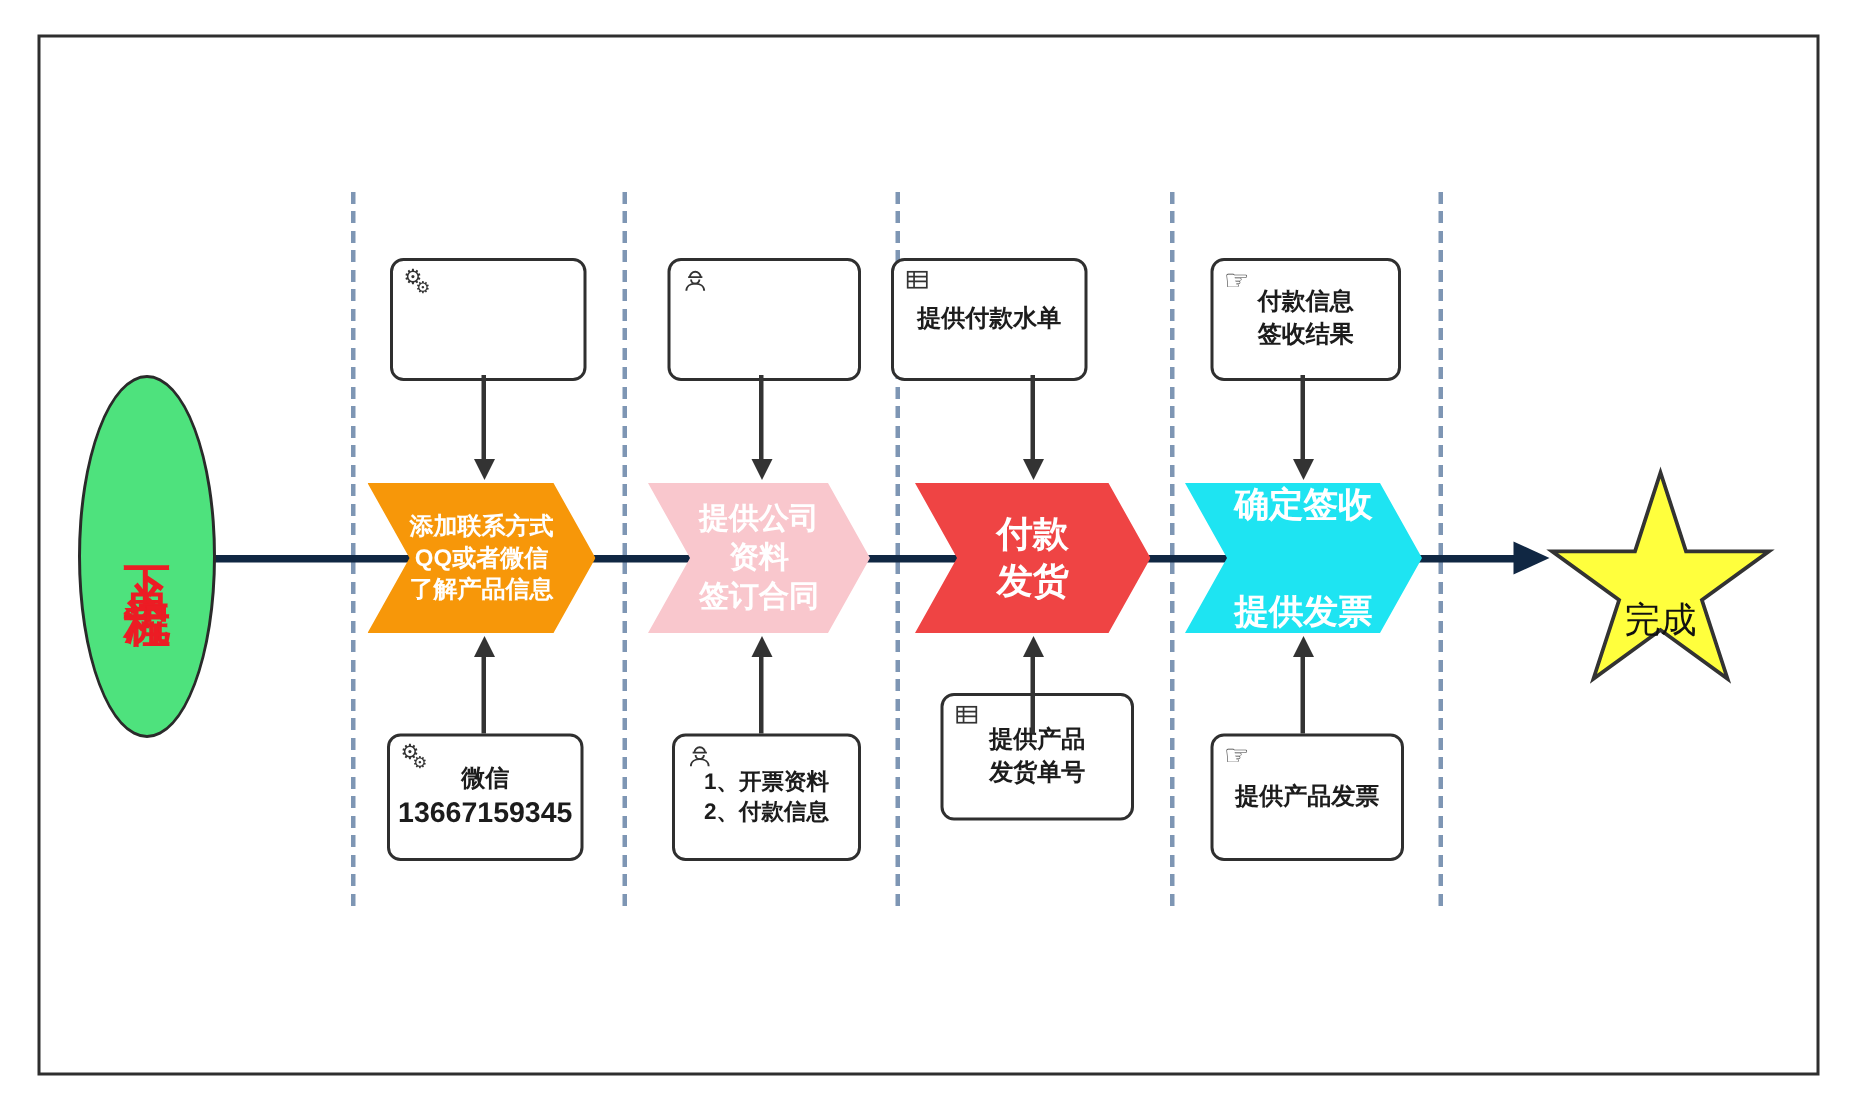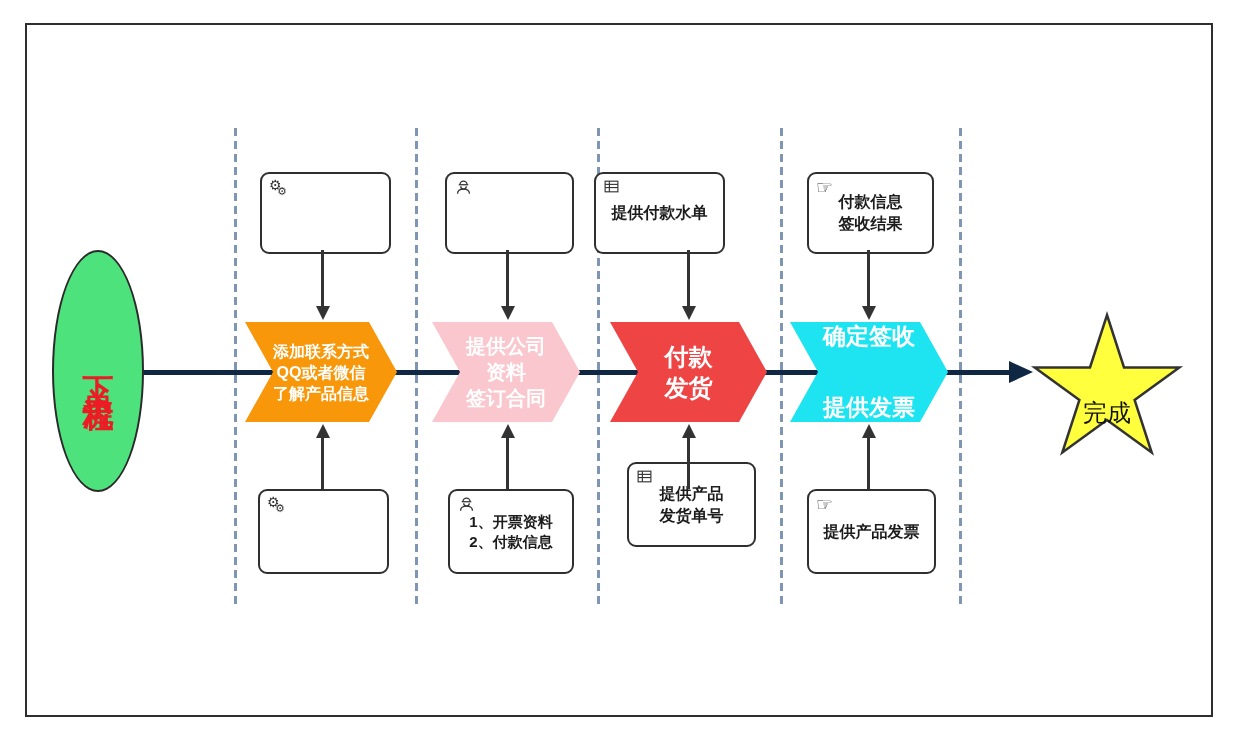--- a/index.html
+++ b/index.html
@@ -130,20 +130,24 @@
 <div class="abs info-box" style="left:807px;top:172px;width:123px;height:78px">
   <span class="corner-icon hand-glyph">☞</span>
   <div class="box-lines">
     <div class="bl t16">付款信息</div>
     <div class="bl t16">签收结果</div>
   </div>
 </div>
 
 <div class="abs info-box" style="left:258px;top:489px;width:127px;height:81px">
   <span class="corner-icon gear-glyph">⚙<span class="g2">⚙</span></span>
+  <div class="box-lines">
+    <div class="bl t16">微信</div>
+    <div class="bl big">13667159345</div>
+  </div>
 </div>
 
 <div class="abs info-box" style="left:448px;top:489px;width:122px;height:81px">
   <span class="corner-icon">
     <svg width="19" height="19" viewBox="0 0 24 24" fill="none" stroke="#333" stroke-width="1.6">
       <path d="M7.5 8.5 a4.5 4.5 0 0 1 9 0"></path>
         <line x1="6" y1="8.5" x2="18" y2="8.5"></line>
       <path d="M8.5 10.5 a3.5 3.5 0 0 0 7 0"></path>
         <path d="M4.5 20 c0-4 3.5-6 7.5-6 s7.5 2 7.5 6"></path>
     </svg>

